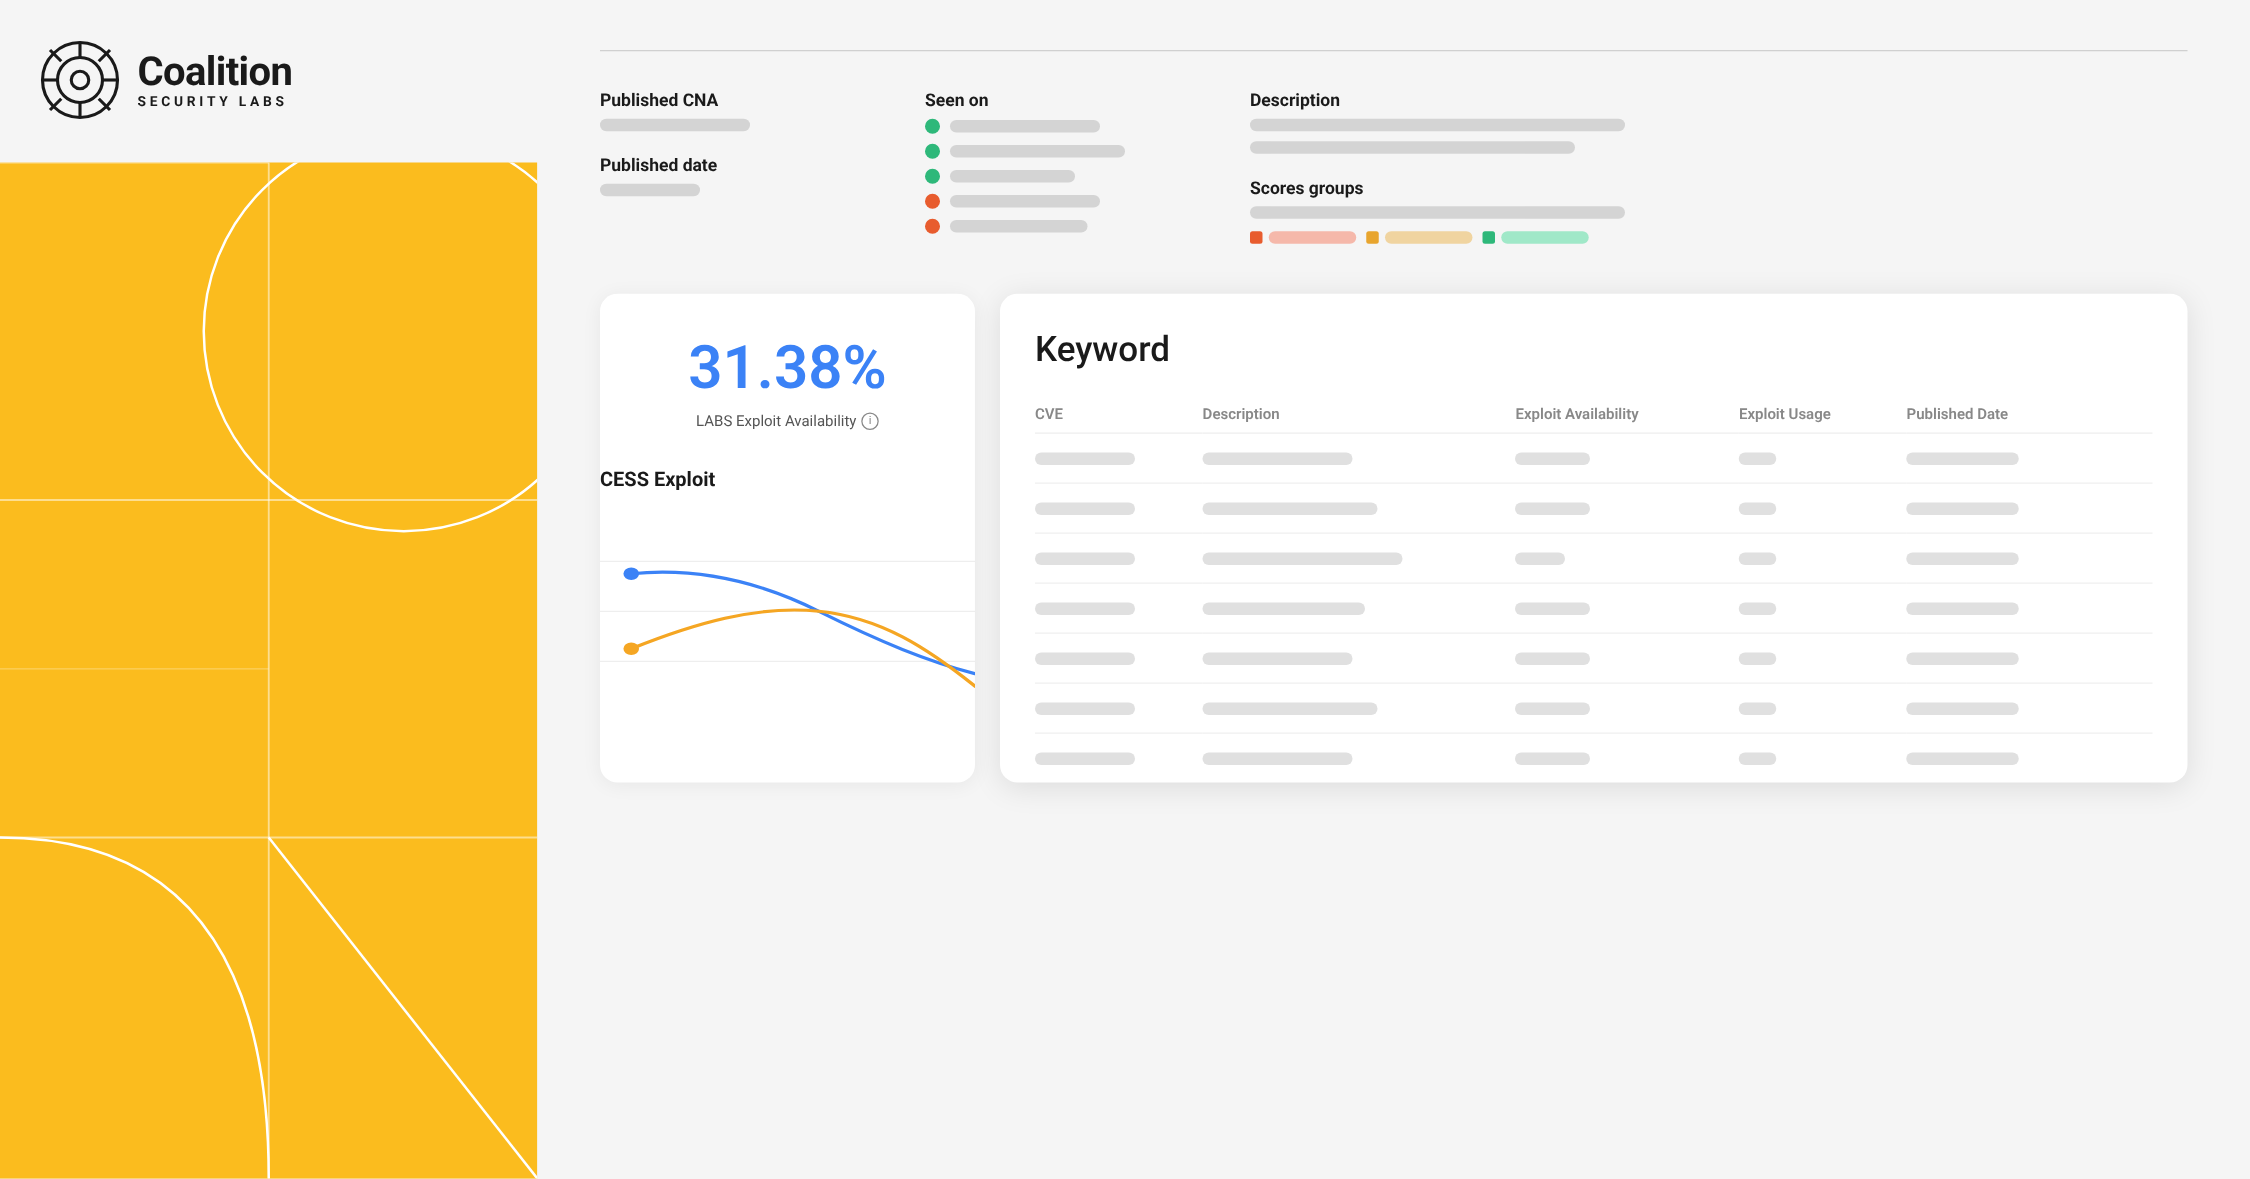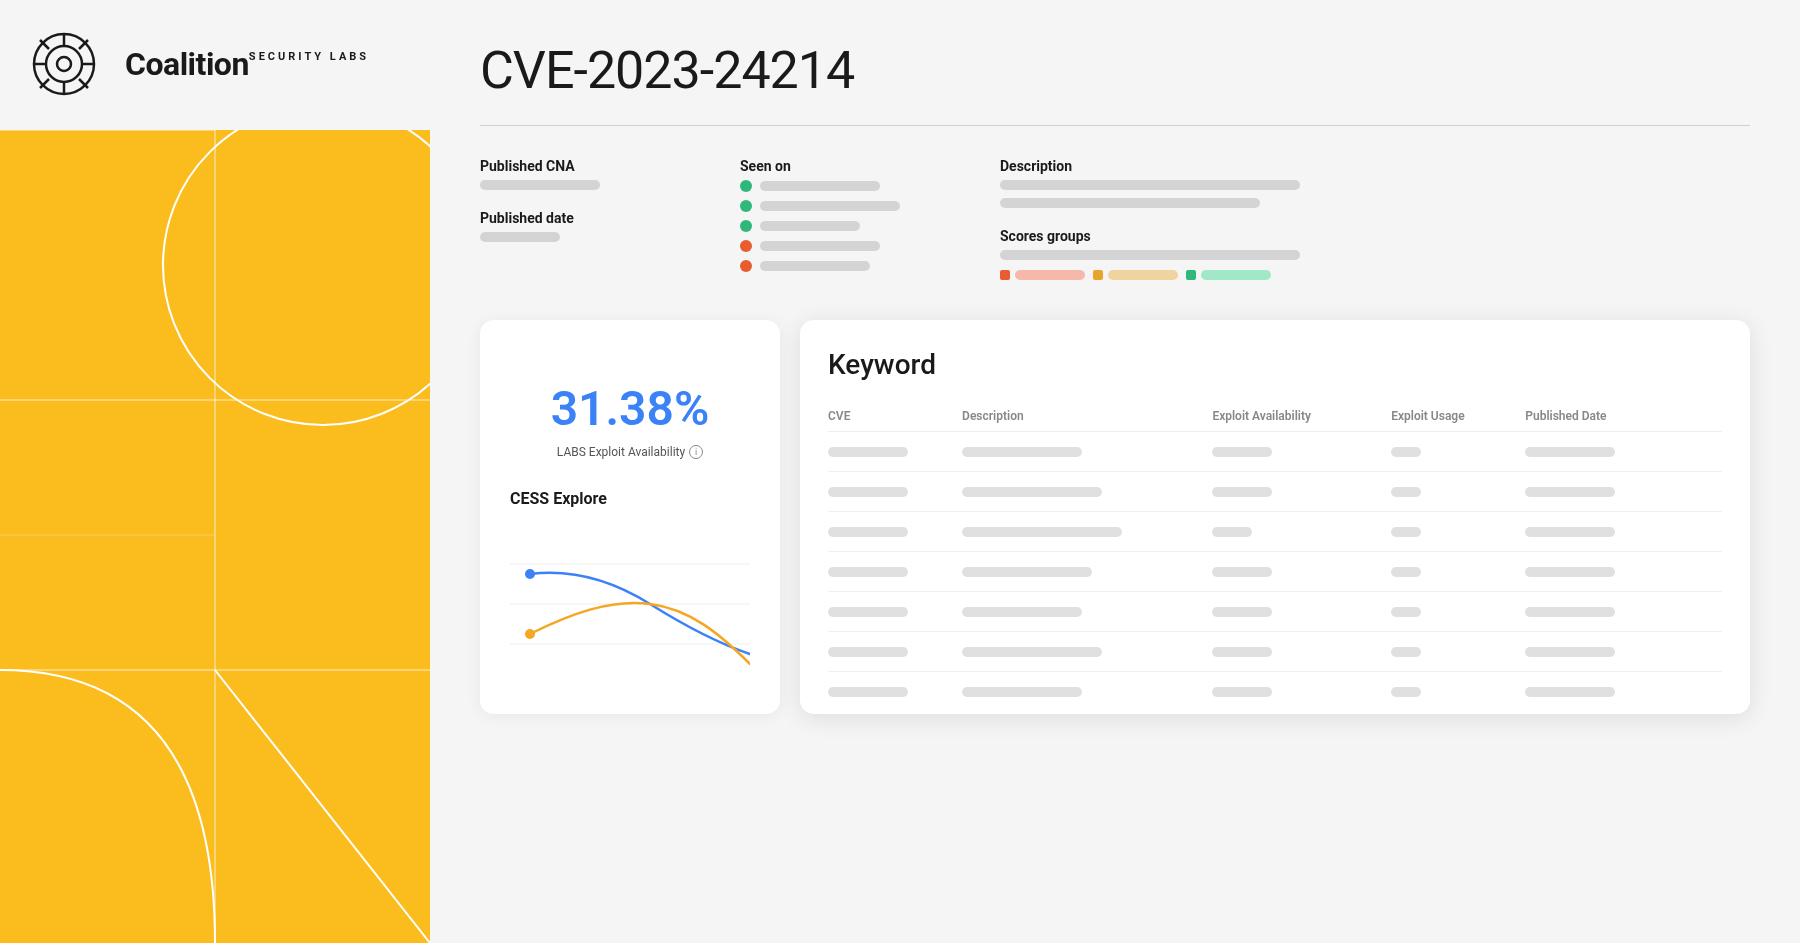--- a/index.html
+++ b/index.html
@@ -28,22 +28,21 @@
       display: flex;
       align-items: center;
       gap: 14px;
     }
     .logo-icon {
       width: 64px;
       height: 64px;
     }
     .logo-text {
       display: flex;
-      flex-direction: row;
-      margin-left: 15px;
+      flex-direction: column;
     }
     .logo-coalition {
       font-size: 32px;
       font-weight: 700;
       color: #1a1a1a;
       letter-spacing: -0.5px;
       line-height: 1;
     }
     .logo-security {
       font-size: 11px;
@@ -168,21 +167,20 @@
     .cards-row {
       display: flex;
       gap: 20px;
       margin-top: 10px;
     }
 
     
     .cess-card {
       background: #fff;
       border-radius: 14px;
-      padding: 30px;
       width: 300px;
       min-height: 380px;
       box-shadow: 0 2px 16px rgba(0,0,0,0.06);
       flex-shrink: 0;
     }
     .cess-percentage {
       font-size: 48px;
       font-weight: 600;
       color: #3b82f6;
       text-align: center;
@@ -340,21 +338,20 @@
 
       <line x1="215" y1="540" x2="430" y2="813" stroke="white" stroke-width="2"></line>
 
       <line x1="0" y1="405" x2="215" y2="405" stroke="rgba(255,255,255,0.3)" stroke-width="1"></line>
     </svg>
   </div>
 </div>
 
 <div class="right-panel">
 
-  <h1 class="cve-title">CVE-2023-24214</h1>
 
   <div class="divider"></div>
 
   <div class="metadata-section">
 
     <div class="meta-col">
       <div>
         <div class="meta-label">Published CNA</div>
         <div class="skeleton-bar w120"></div>
       </div>
@@ -418,21 +415,21 @@
   </div>
 
   <div class="cards-row">
 
     <div class="cess-card">
       <div class="cess-percentage">31.38%</div>
       <div class="cess-label">
         <span>LABS Exploit Availability</span>
         <span class="info-icon">i</span>
       </div>
-      <div class="cess-scores-title">CESS Explore</div>
+      <div class="cess-scores-title">CESS Exploit</div>
       <div class="chart-area">
         <svg width="100%" height="160" viewBox="0 0 240 160" preserveAspectRatio="none">
 
           <line x1="0" y1="40" x2="240" y2="40" stroke="#eee" stroke-width="1"></line>
           <line x1="0" y1="80" x2="240" y2="80" stroke="#eee" stroke-width="1"></line>
           <line x1="0" y1="120" x2="240" y2="120" stroke="#eee" stroke-width="1"></line>
 
           <path d="M 20 50 C 60 45 100 55 140 80 C 180 105 210 120 240 130" stroke="#3b82f6" stroke-width="2.5" fill="none" stroke-linecap="round"></path>
 
           <circle cx="20" cy="50" r="5" fill="#3b82f6"></circle>

